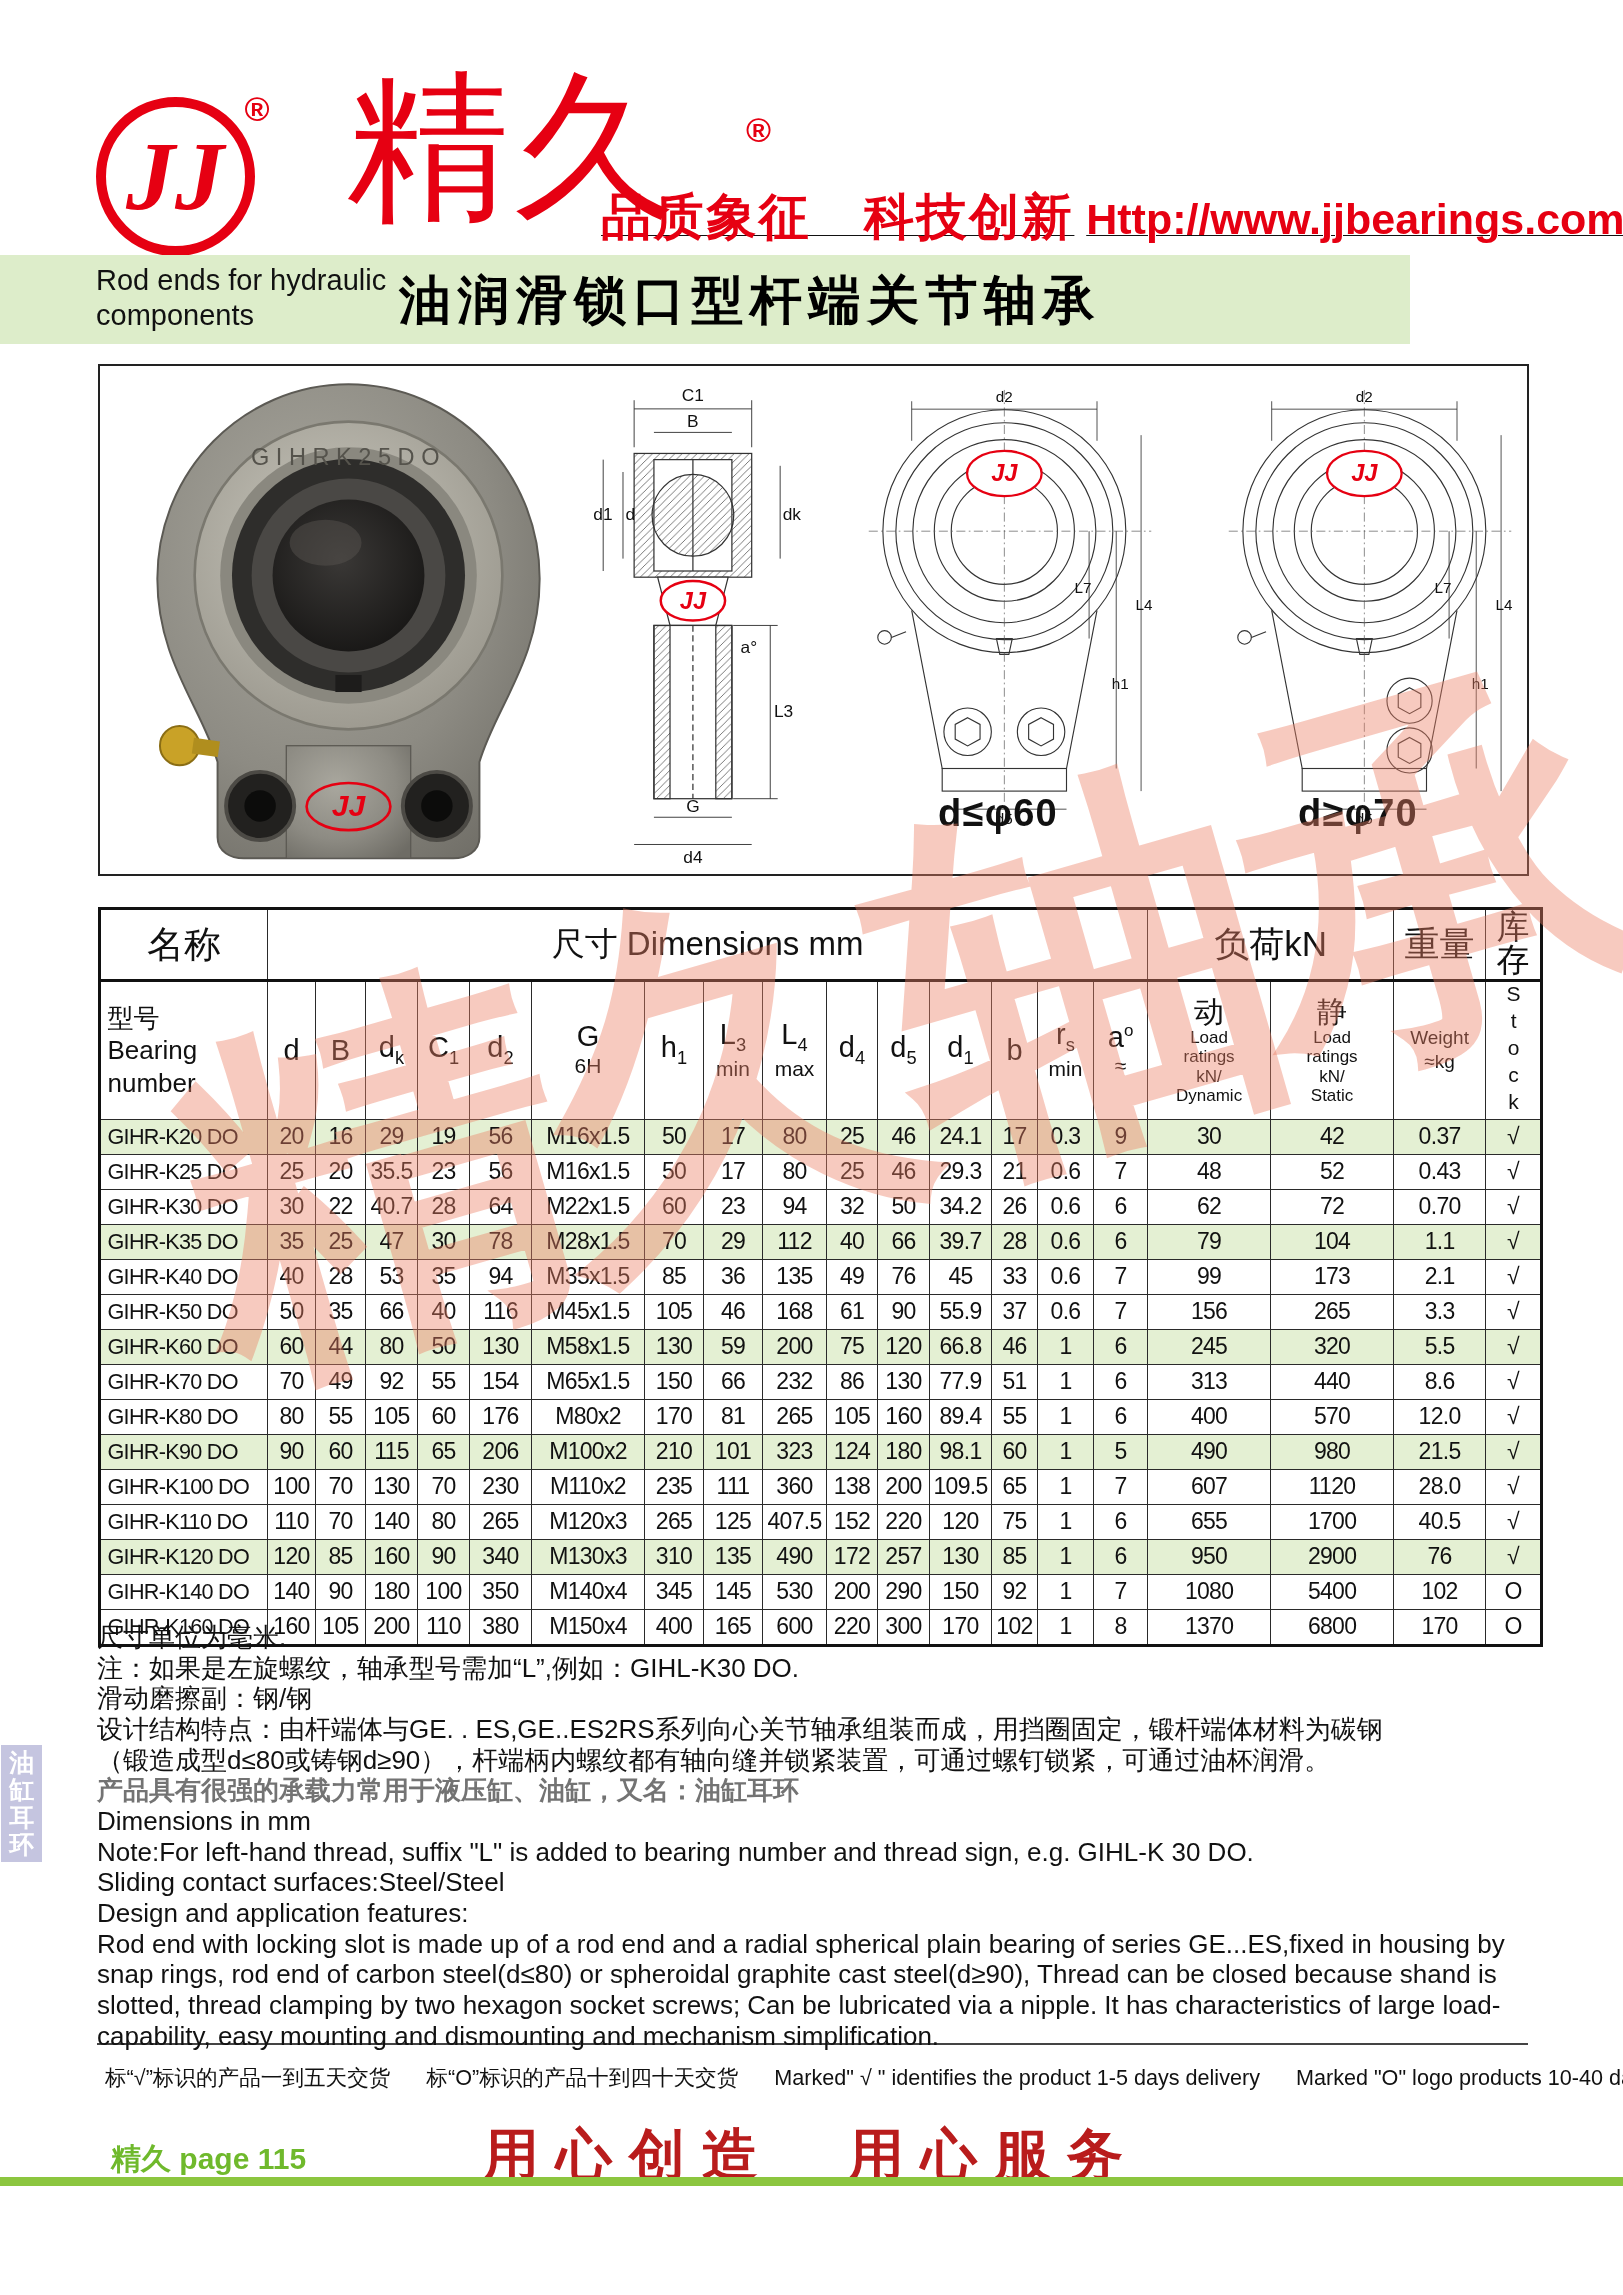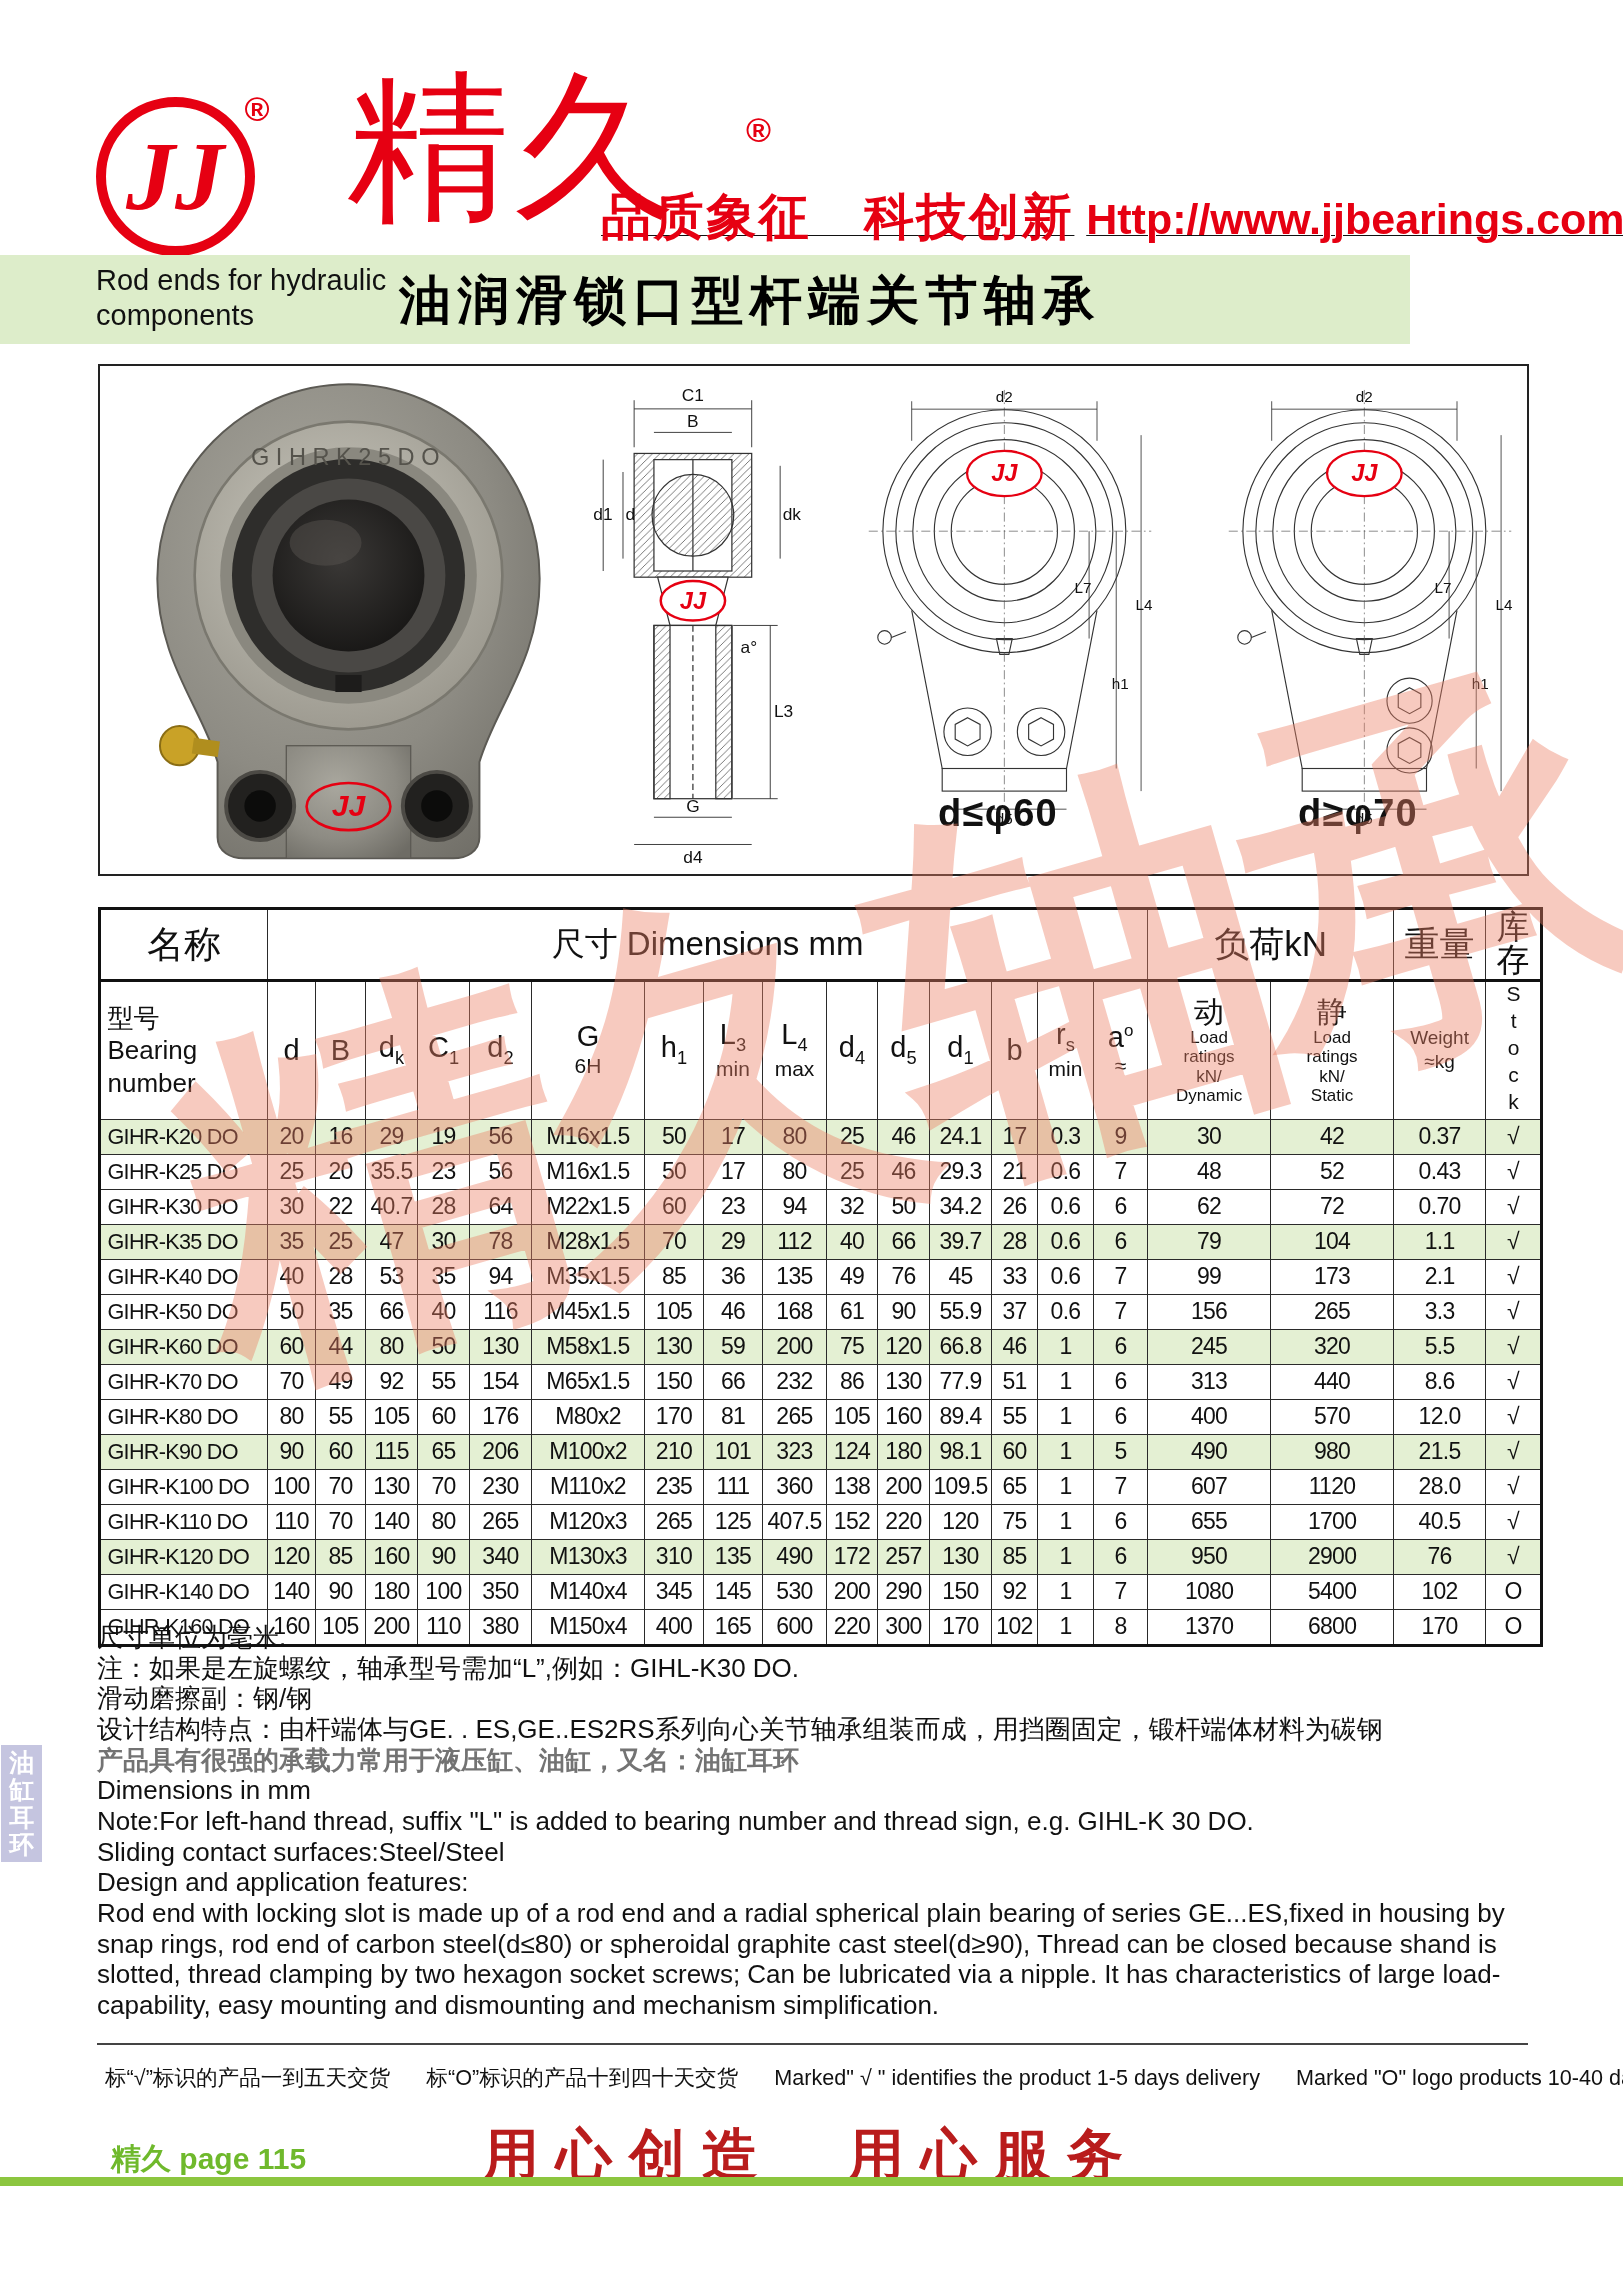--- a/index.html
+++ b/index.html
@@ -717,20 +717,21 @@
 </table>
 
 <div class="watermark">精久轴承</div>
 
 <div class="notes">
   <div>
       <div>尺寸单位为毫米.</div>
       <div>注：如果是左旋螺纹，轴承型号需加“L”,例如：GIHL-K30 DO.</div>
       <div>滑动磨擦副：钢/钢</div>
       <div>设计结构特点：由杆端体与GE. . ES,GE..ES2RS系列向心关节轴承组装而成，用挡圈固定，锻杆端体材料为碳钢</div>
+      <div>（锻造成型d≤80或铸钢d≥90），杆端柄内螺纹都有轴向缝并锁紧装置，可通过螺钉锁紧，可通过油杯润滑。</div>
     </div>
   <div class="note-red">产品具有很强的承载力常用于液压缸、油缸，又名：油缸耳环</div>
   <div>
       <div>Dimensions in mm</div>
       <div>Note:For left-hand thread, suffix "L" is added to bearing number and thread sign, e.g. GIHL-K 30 DO.</div>
       <div>Sliding contact surfaces:Steel/Steel</div>
       <div>Design and application features:</div>
       <div>Rod end with locking slot is made up of a rod end and a radial spherical plain bearing of series GE...ES,fixed in housing by snap rings, rod end of carbon steel(d≤80) or spheroidal graphite cast steel(d≥90), Thread can be closed because shand is slotted, thread clamping by two hexagon socket screws; Can be lubricated via a nipple. It has characteristics of large load-capability, easy mounting and dismounting and mechanism simplification.</div>
     </div>
 </div>

